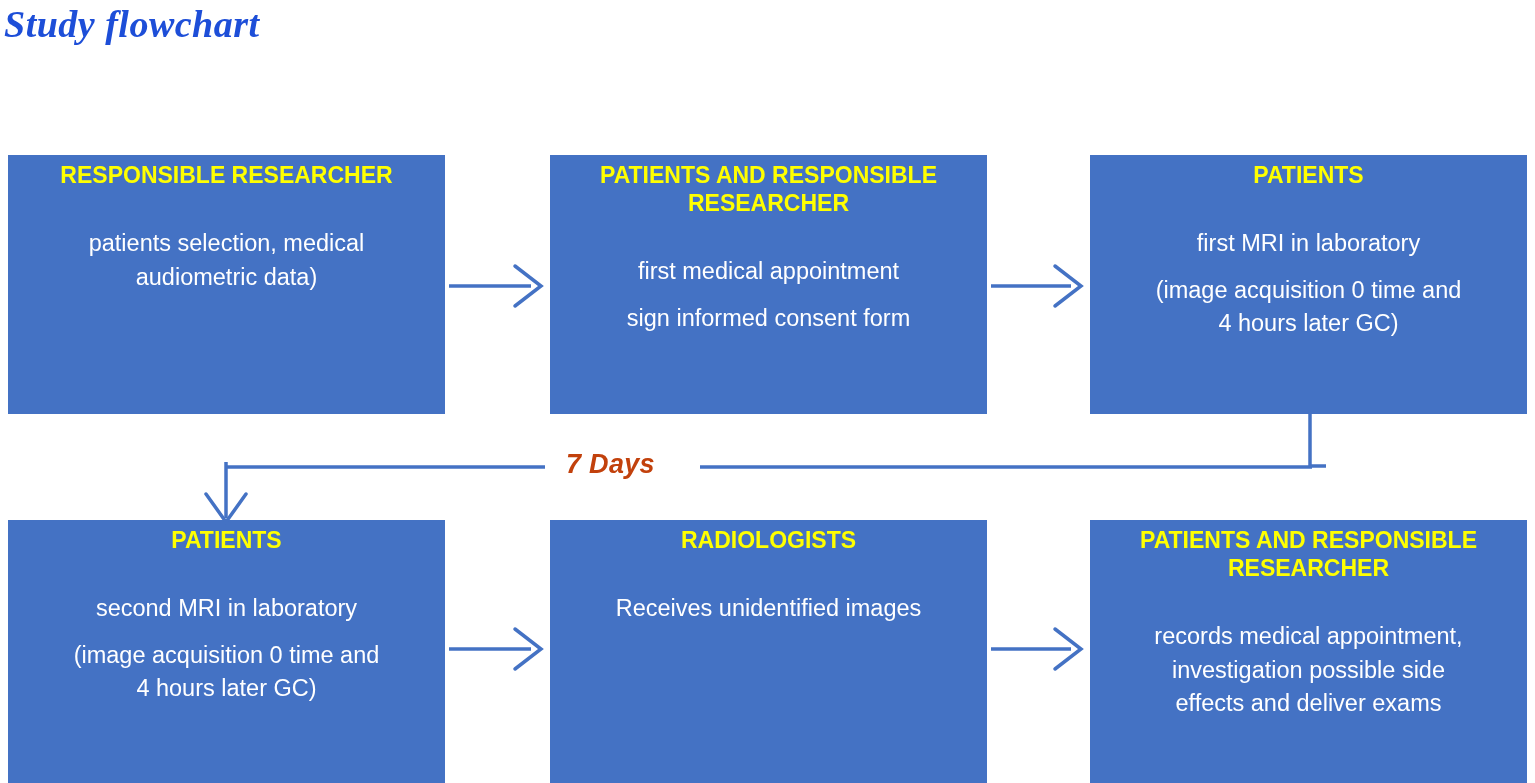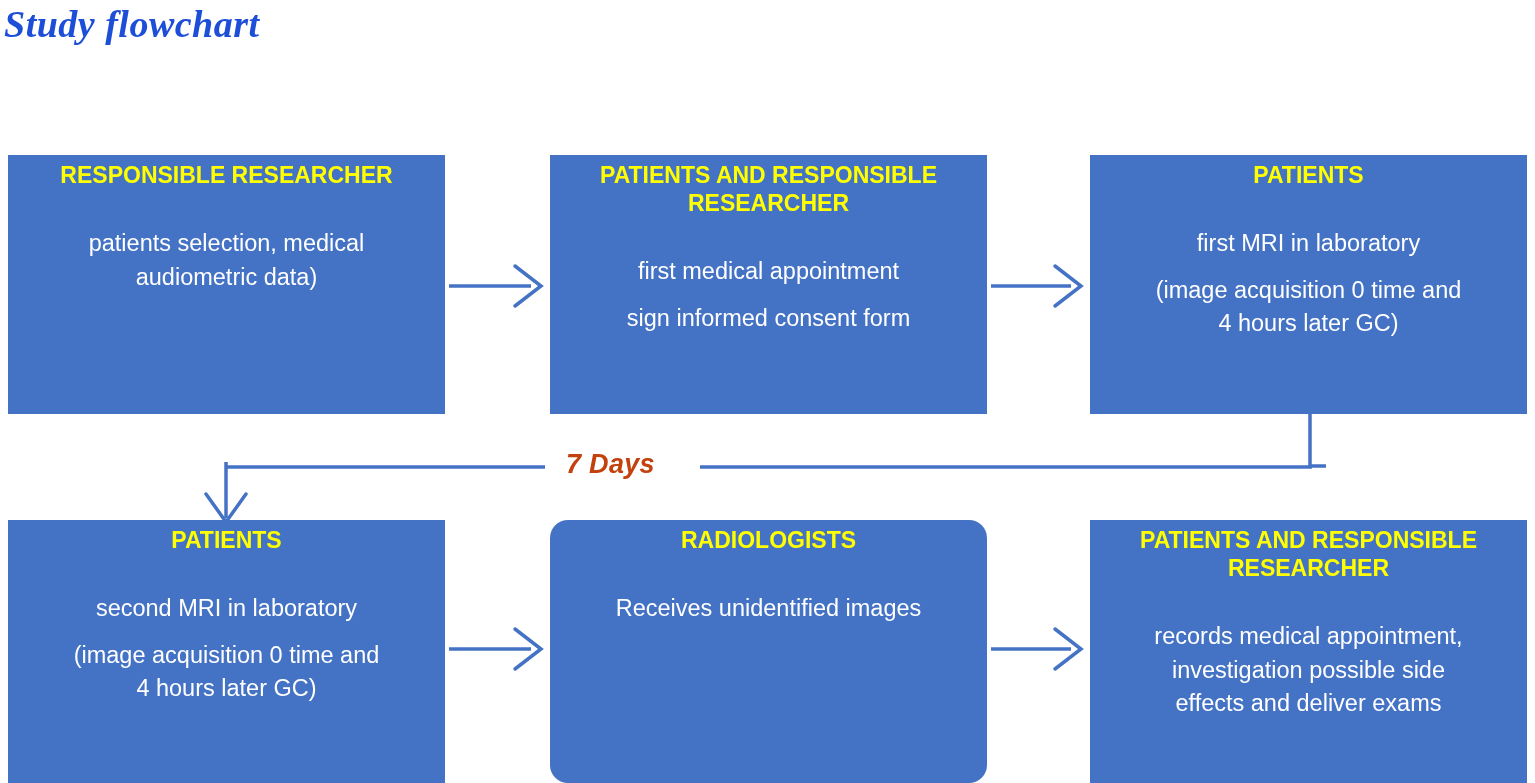--- a/index.html
+++ b/index.html
@@ -61,21 +61,21 @@
     margin-top: 28px;
   }
   .box-body .ln { display: block; }
   .body-gap { margin-top: 13px; }
 
   
   #box-1 { left: 8px;    top: 155px; width: 437px; height: 259px; }
   #box-2 { left: 550px;  top: 155px; width: 437px; height: 259px; }
   #box-3 { left: 1090px; top: 155px; width: 437px; height: 259px; }
   #box-4 { left: 8px;    top: 520px; width: 437px; height: 263px; }
-  #box-5 { left: 550px;  top: 520px; width: 437px; height: 263px; border-radius: 18px; }
+  #box-5 { left: 550px;  top: 520px; width: 437px; height: 263px; }
   #box-6 { left: 1090px; top: 520px; width: 437px; height: 263px; }
 
   
   .conn {
     position: absolute;
     overflow: visible;
   }
   .conn svg { display: block; overflow: visible; }
 
   #arrow-1-2 { left: 449px; top: 258px; width: 98px; height: 56px; }

